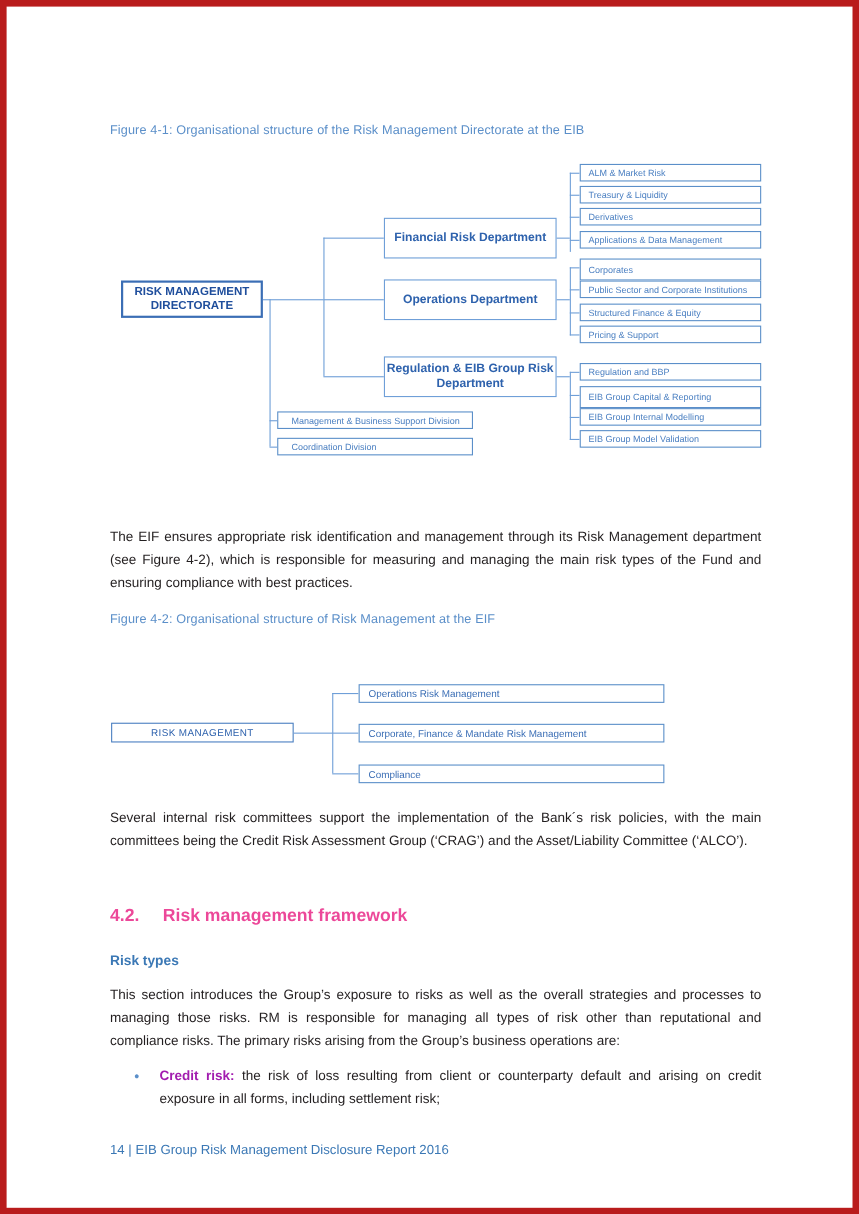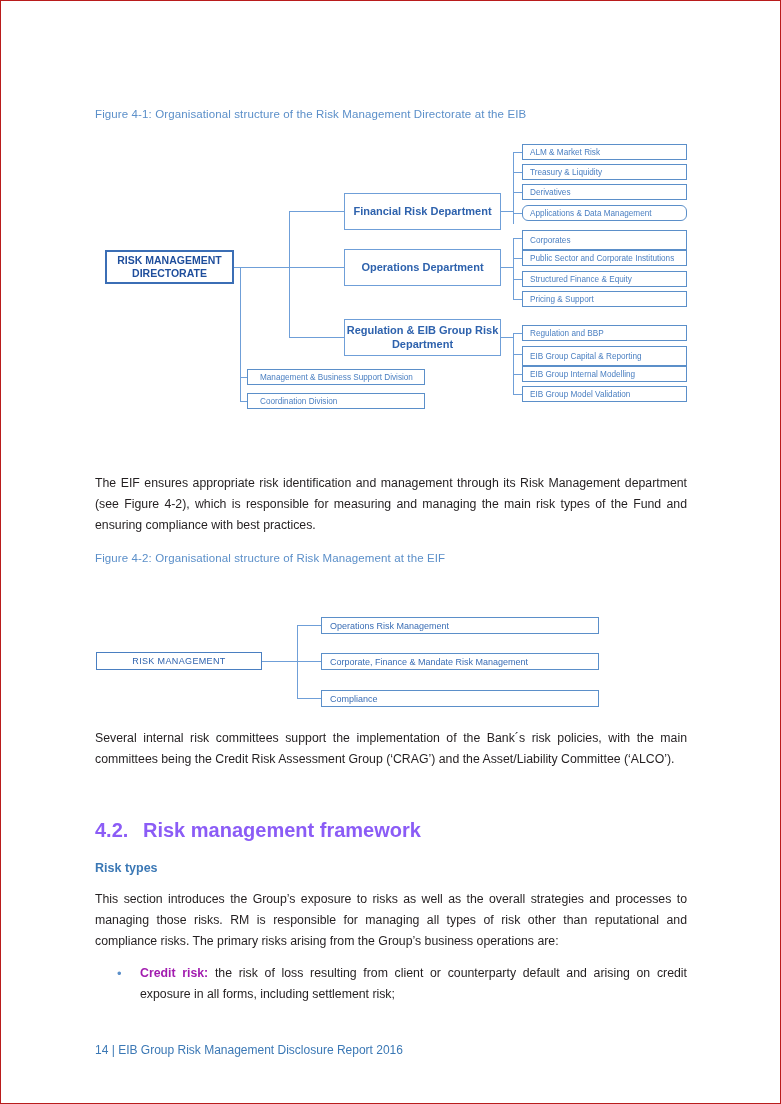--- a/index.html
+++ b/index.html
@@ -9,21 +9,21 @@
   }
   body {
     font-family: "Liberation Sans", sans-serif;
   }
   .page {
     position: relative;
     width: 781px;
     height: 1104px;
     background: #ffffff;
     box-sizing: border-box;
-    border: 1px solid #b91c1c;
+    border: 6px solid #b91c1c;
     overflow: hidden;
   }
   .content {
     position: absolute;
     left: 94px;
     top: 0;
     width: 592px;
     height: 100%;
   }
 
@@ -113,23 +113,23 @@
     width: 592px;
     font-size: 12.3px;
     color: #231f20;
     line-height: 21px;
     text-align: justify;
     font-family: "Liberation Sans", sans-serif;
   }
 
   .h2 {
     position: absolute;
-    color: #8b5cf6;
-    font-weight: bold;
-    font-size: 20px;
+    color: #ec4899;
+    font-weight: bold;
+    font-size: 16px;
     font-family: "Liberation Sans", sans-serif;
     white-space: nowrap;
   }
   .h2 .num { display: inline-block; width: 48px; }
   .h3 {
     position: absolute;
     color: #3b78b5;
     font-weight: bold;
     font-size: 12.5px;
     font-family: "Liberation Sans", sans-serif;
@@ -207,21 +207,21 @@
       <div class="line h" style="left:406px; top:70px; width:12px;"></div>
       <div class="line v" style="left:418px; top:11px; height:72px;"></div>
       <div class="line h" style="left:418px; top:11px; width:9px;"></div>
       <div class="line h" style="left:418px; top:31px; width:9px;"></div>
       <div class="line h" style="left:418px; top:51px; width:9px;"></div>
       <div class="line h" style="left:418px; top:72px; width:9px;"></div>
 
       <div class="node leaf" style="left:427px; top:3px; width:165px; height:16px;">ALM &amp; Market Risk</div>
       <div class="node leaf" style="left:427px; top:23px; width:165px; height:16px;">Treasury &amp; Liquidity</div>
       <div class="node leaf" style="left:427px; top:43px; width:165px; height:16px;">Derivatives</div>
-      <div class="node leaf" style="left:427px; top:64px; width:165px; height:16px;border-radius:6px;">Applications &amp; Data Management</div>
+      <div class="node leaf" style="left:427px; top:64px; width:165px; height:16px;">Applications &amp; Data Management</div>
 
       <div class="node dept" style="left:249px; top:108px; width:157px; height:37px;">Operations Department</div>
       <div class="line h" style="left:406px; top:126px; width:12px;"></div>
       <div class="line v" style="left:418px; top:97px; height:62px;"></div>
       <div class="line h" style="left:418px; top:97px; width:9px;"></div>
       <div class="line h" style="left:418px; top:117px; width:9px;"></div>
       <div class="line h" style="left:418px; top:138px; width:9px;"></div>
       <div class="line h" style="left:418px; top:158px; width:9px;"></div>
 
       <div class="node leaf" style="left:427px; top:89px; width:165px; height:20px;">Corporates</div>

